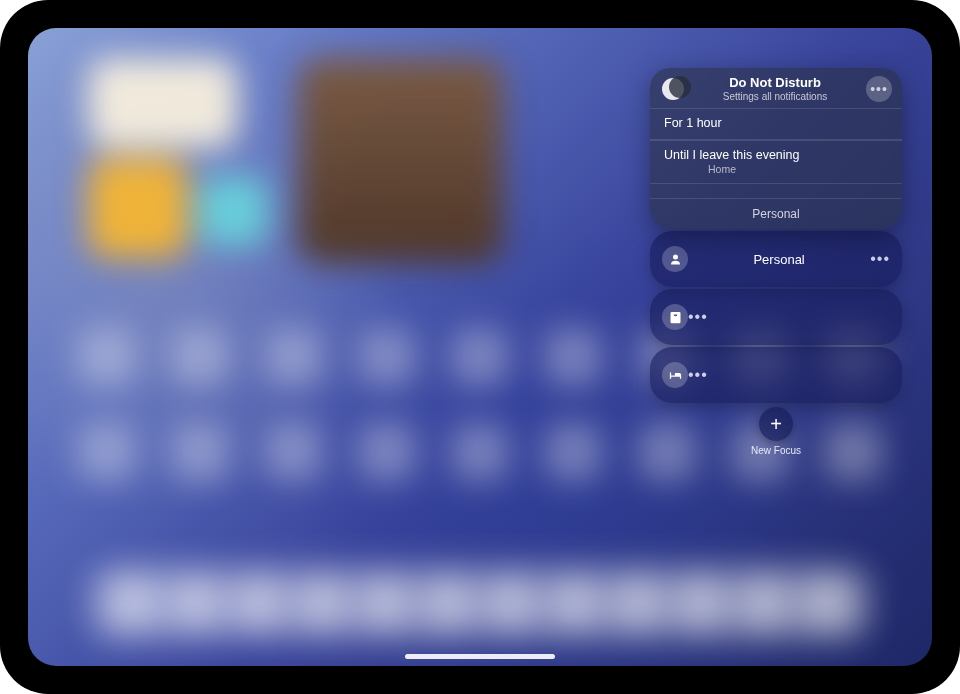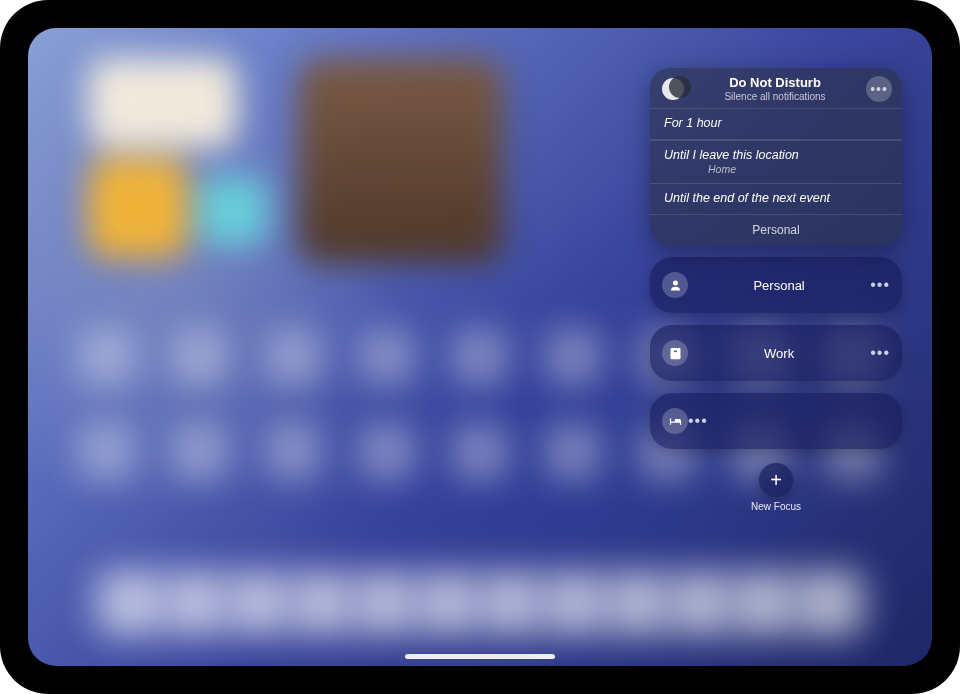--- a/index.html
+++ b/index.html
@@ -26,40 +26,40 @@
   .w-photo  { left:270px; top:30px;  width:205px; height:205px; background:linear-gradient(#7a5a42,#4d3524); border-radius:22px;}
   .app-row  { position:absolute; left:50px; right:50px; display:flex; justify-content:space-between; }
   .row1 { top:300px; } .row2 { top:395px; }
   .app-ic { width:58px; height:58px; border-radius:14px; background:rgba(255,255,255,.35); }
   .dock { position:absolute; left:60px; right:60px; bottom:24px; height:78px; border-radius:26px;
           background:rgba(255,255,255,.35); display:flex; align-items:center; justify-content:space-evenly; padding:0 8px;}
   .dock .app-ic{ width:52px; height:52px; background:rgba(255,255,255,.5);}
   .home-indicator { position:absolute; bottom:7px; left:50%; transform:translateX(-50%); width:150px; height:5px; border-radius:3px; background:#fff; opacity:.9;}
 
   
-  .focus-col { position:absolute; right:30px; top:40px; width:252px; display:flex; flex-direction:column; gap:12px;justify-content:space-between; }
+  .focus-col { position:absolute; right:30px; top:40px; width:252px; display:flex; flex-direction:column; gap:2px;justify-content:space-between; }
 
   .dnd-panel {
     border-radius:20px;
     background:rgba(40,45,60,.55);
     backdrop-filter: blur(6px);
     box-shadow: 0 6px 24px rgba(0,0,0,.35);
     color:#fff;
     overflow:hidden;
   }
   .dnd-header { display:flex; align-items:center; padding:8px 10px 6px 12px; gap:10px;}
   .moon { width:22px; height:22px; border-radius:50%; position:relative; background:transparent; }
   .moon::before{ content:""; position:absolute; inset:0; border-radius:50%; background:#e8e8ef; }
   .moon::after { content:""; position:absolute; left:7px; top:-2px; width:22px; height:22px; border-radius:50%; background:rgba(40,45,60,.8);}
   .dnd-titles { flex:1; text-align:center; line-height:1.1;}
   .dnd-titles .t { font-size:13px; font-weight:600;}
   .dnd-titles .s { font-size:10px; color:#c8c9d2;}
   .more-btn { width:26px; height:26px; border-radius:50%; background:rgba(255,255,255,.22); display:flex; align-items:center; justify-content:center; color:#d0d2db; font-size:14px; letter-spacing:1px;}
   .dnd-divider { height:1px; background:rgba(255,255,255,.12);}
-  .dnd-opt { padding:7px 14px; font-size:12.5px; line-height:1.25; cursor:pointer;font-style:italic;}
+  .dnd-opt { padding:7px 14px; font-size:12.5px; line-height:1.25; cursor:pointer;}
   .dnd-opt .sub { font-size:10.5px; color:#b9bbc7;padding-left:44px;}
   .dnd-settings { text-align:center; font-size:12px; color:#d3d4de; padding:8px 0;}
 
   .mode-pill {
     height:56px; border-radius:22px;
     background:rgba(22,28,90,.62);
     color:#fff; display:flex; align-items:center; padding:0 10px 0 12px;
     box-shadow: 0 4px 14px rgba(0,0,0,.25);
     cursor:pointer;
   }
@@ -122,41 +122,40 @@
       </div>
     </div>
 
     <div class="focus-col">
 
       <div class="dnd-panel">
         <div class="dnd-header">
           <div class="moon"></div>
           <div class="dnd-titles">
             <div class="t">Do Not Disturb</div>
-            <div class="s">Silence all notifications</div>
+            <div class="s">Settings all notifications</div>
           </div>
           <div class="more-btn">•••</div>
         </div>
         <div class="dnd-divider"></div>
 
         <div class="dnd-opt">
           <div>For 1 hour</div>
         </div>
         <div class="dnd-divider"></div>
 
         <div class="dnd-divider"></div>
 
         <div class="dnd-opt">
-          <div>Until I leave this location</div>
+          <div>Until I leave this evening</div>
           <div class="sub">Home</div>
         </div>
         <div class="dnd-divider"></div>
 
         <div class="dnd-opt">
-          <div>Until the end of the next event</div>
         </div>
         <div class="dnd-divider"></div>
 
         <div class="dnd-settings">Personal</div>
       </div>
 
       <div class="mode-pill">
         <div class="mode-icon">
           <svg viewBox="0 0 24 24">
               <path d="M12 12a4 4 0 1 0-4-4 4 4 0 0 0 4 4zm0 2c-4 0-7 2-7 4.5V20h14v-1.5C19 16 16 14 12 14z"></path>
@@ -165,21 +164,20 @@
         <div class="mode-label">Personal</div>
         <div class="mode-more">•••</div>
       </div>
 
       <div class="mode-pill">
         <div class="mode-icon">
           <svg viewBox="0 0 24 24">
               <path d="M6 3h12a2 2 0 0 1 2 2v14a2 2 0 0 1-2 2H6a2 2 0 0 1-2-2V5a2 2 0 0 1 2-2zm3 4a3 3 0 1 0 6 0H9zm-1 8h8v2H8zm0 3h8v1.5H8z"></path>
             </svg>
         </div>
-        <div class="mode-label">Work</div>
         <div class="mode-more">•••</div>
       </div>
 
       <div class="mode-pill">
         <div class="mode-icon">
           <svg viewBox="0 0 24 24">
               <path d="M3 7v10h2v-3h14v3h2v-6a3 3 0 0 0-3-3h-7v4H5V7z"></path>
             </svg>
         </div>
         <div class="mode-more">•••</div>

